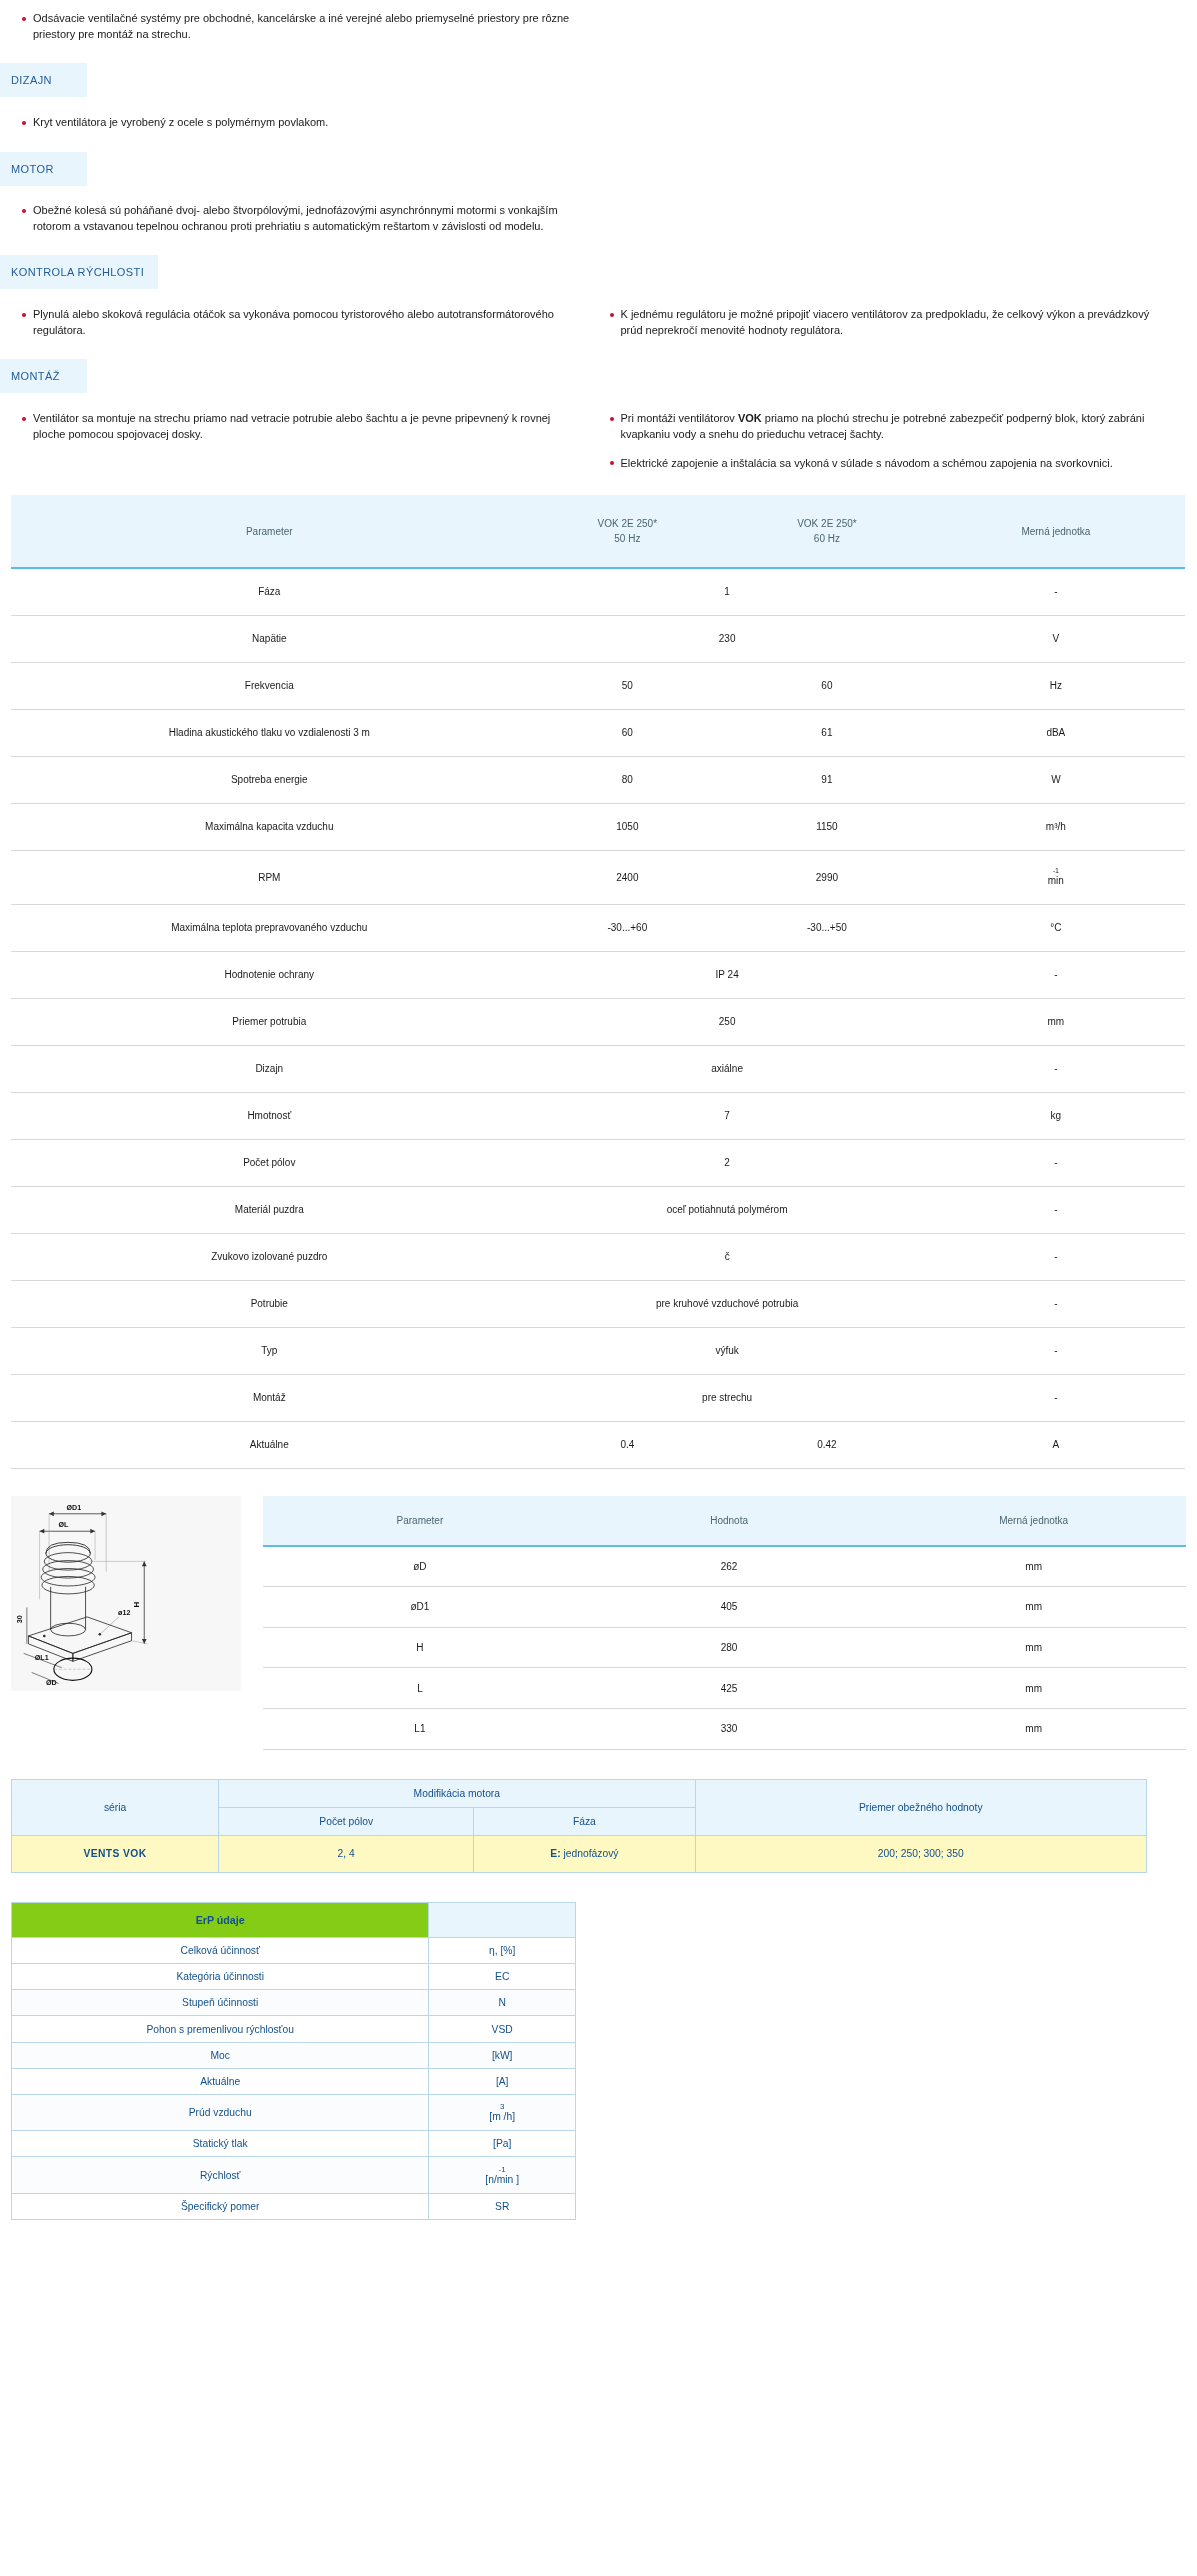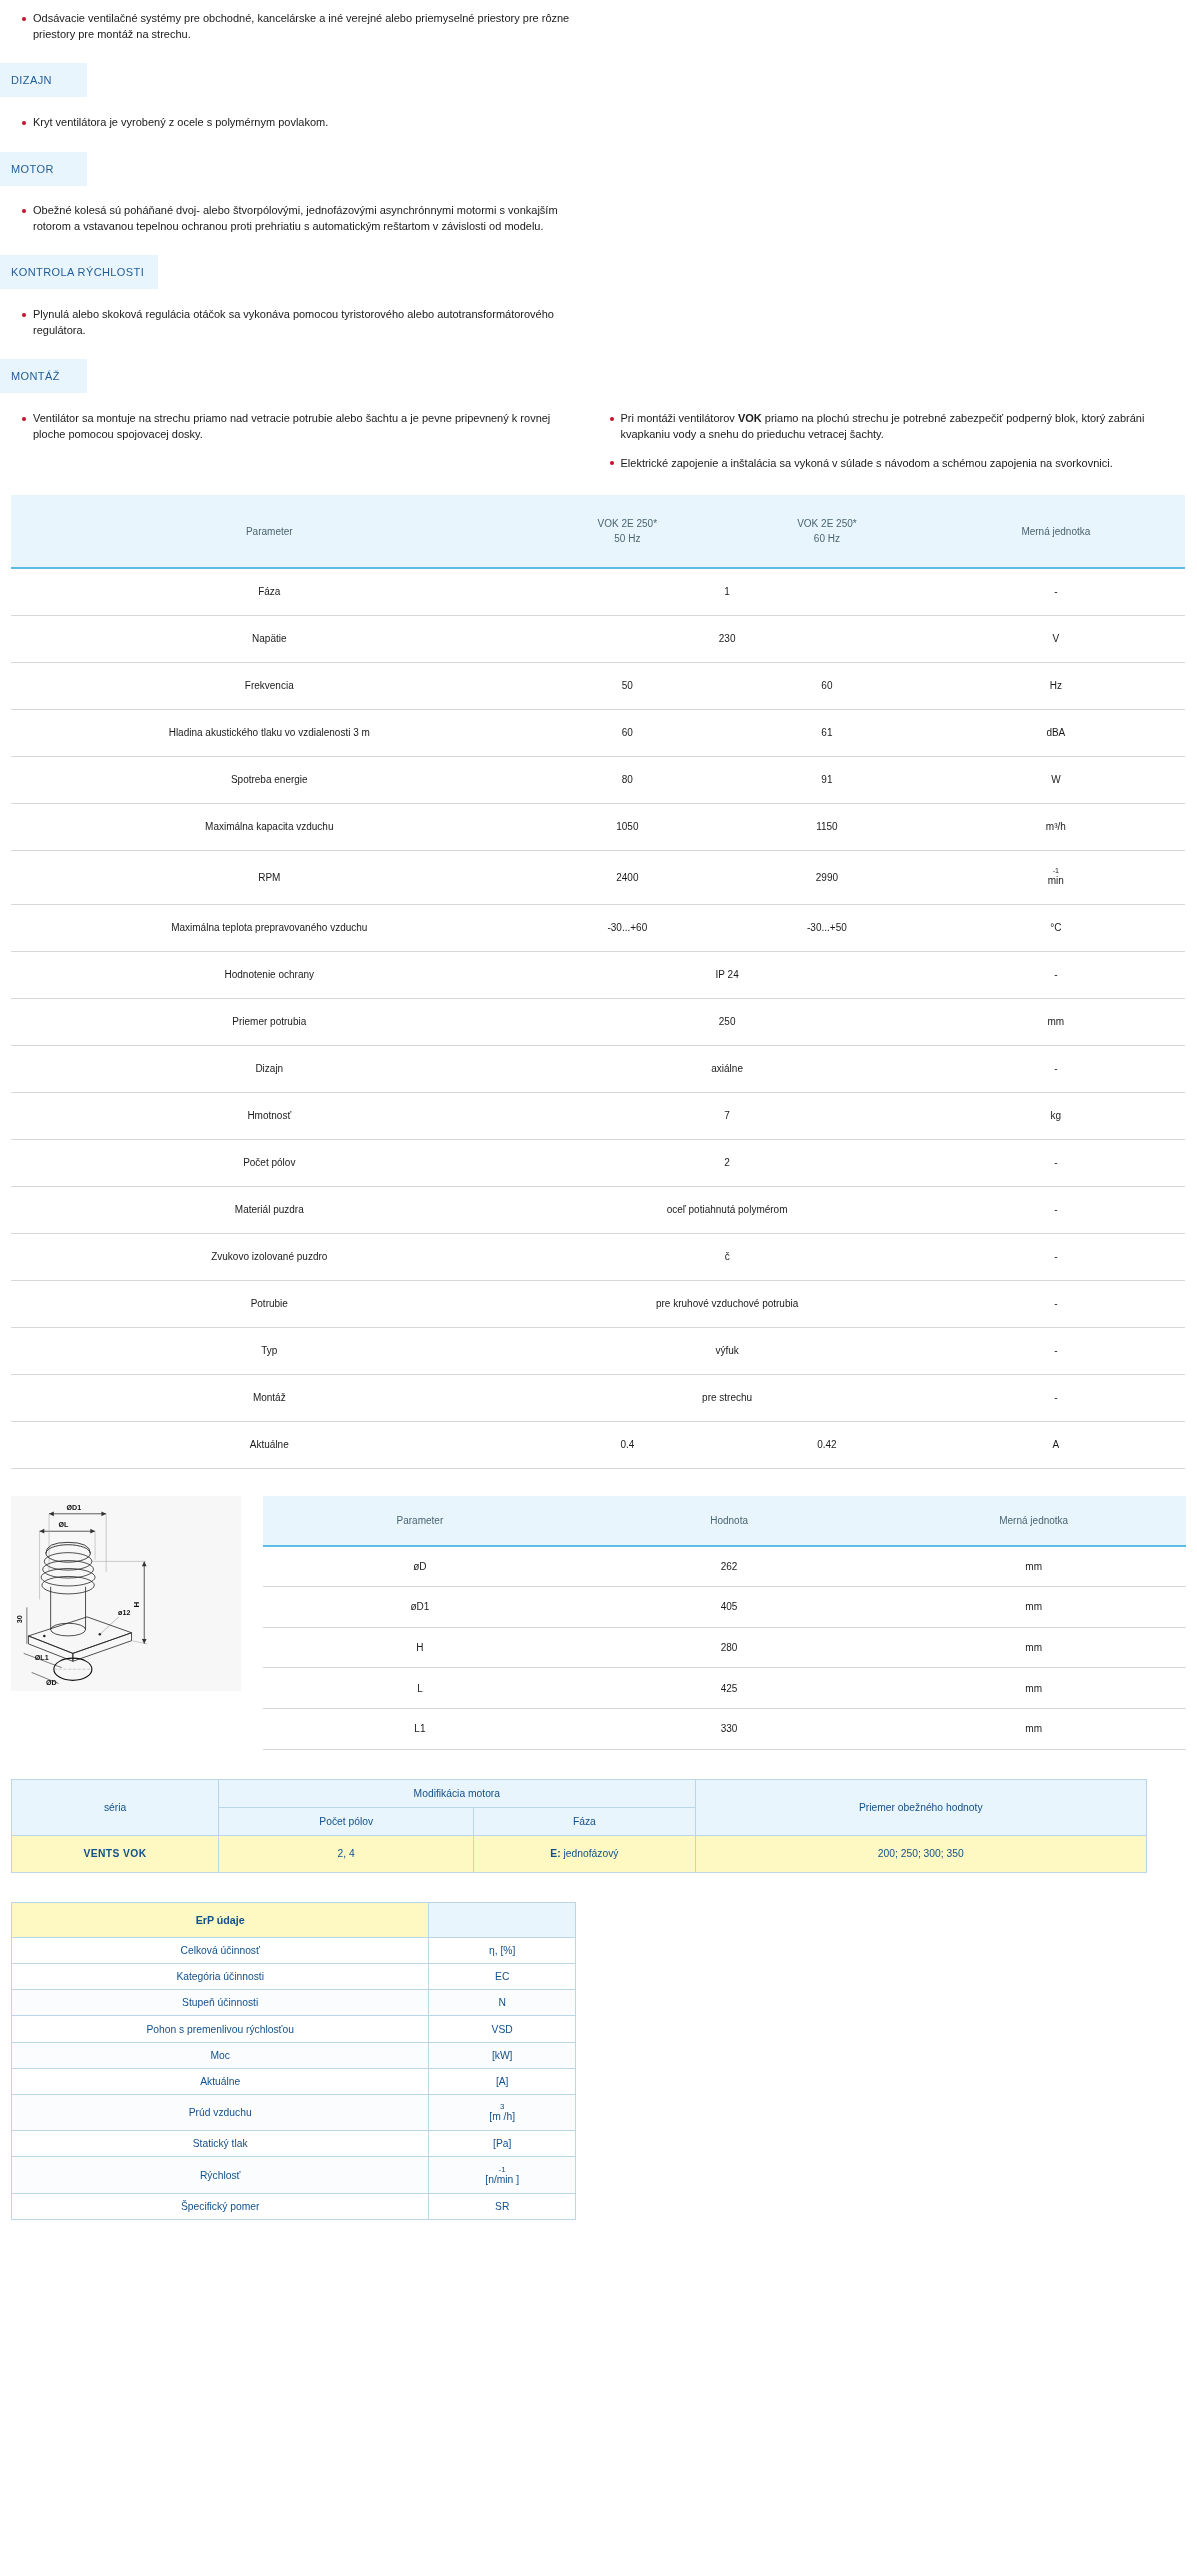--- a/index.html
+++ b/index.html
@@ -161,21 +161,21 @@
     border-collapse: collapse;
     font-size: 10.3px;
     color: #12508c;
   }
   .erp-table th, .erp-table td {
     border: 0.8px solid #b9d7e8;
     padding: 7.1px 4.8px;
     text-align: center;
   }
   .erp-table thead th {
-    background: #fef9c3;
+    background: #84cc16;
     font-weight: bold;
     padding: 11px 4.8px;
     font-size: 10.7px;
   }
   .erp-table thead th.blank { background: #e9f5fc; }
   .erp-table tbody tr td:first-child { width: 74%; }
   .erp-table tbody tr td:last-child { width: 26%; }
   .erp-table tbody tr.alt td { background: #fbfcfe; }
   .erp-table tbody tr.thickline td { border-top: 1.6px solid #555; }
   .erp-unit-stack { display:inline-block; line-height:1.15; }
@@ -225,20 +225,25 @@
   </div>
 
   <div class="feature-block chip-row">
     <span class="section-chip">KONTROLA RÝCHLOSTI</span>
   </div>
   <div class="feature-block">
     <div class="bullet-cols">
       <div class="bullet-col">
         <ul class="bullets">
           <li>Plynulá alebo skoková regulácia otáčok sa vykonáva pomocou tyristorového alebo autotransformátorového regulátora.</li>
+        </ul>
+      </div>
+      <div class="bullet-col">
+        <ul class="bullets">
+          <li>K jednému regulátoru je možné pripojiť viacero ventilátorov za predpokladu, že celkový výkon a prevádzkový prúd neprekročí menovité hodnoty regulátora.</li>
         </ul>
       </div>
     </div>
   </div>
 
   <div class="feature-block chip-row">
     <span class="section-chip">MONTÁŽ</span>
   </div>
   <div class="feature-block">
     <div class="bullet-cols">

